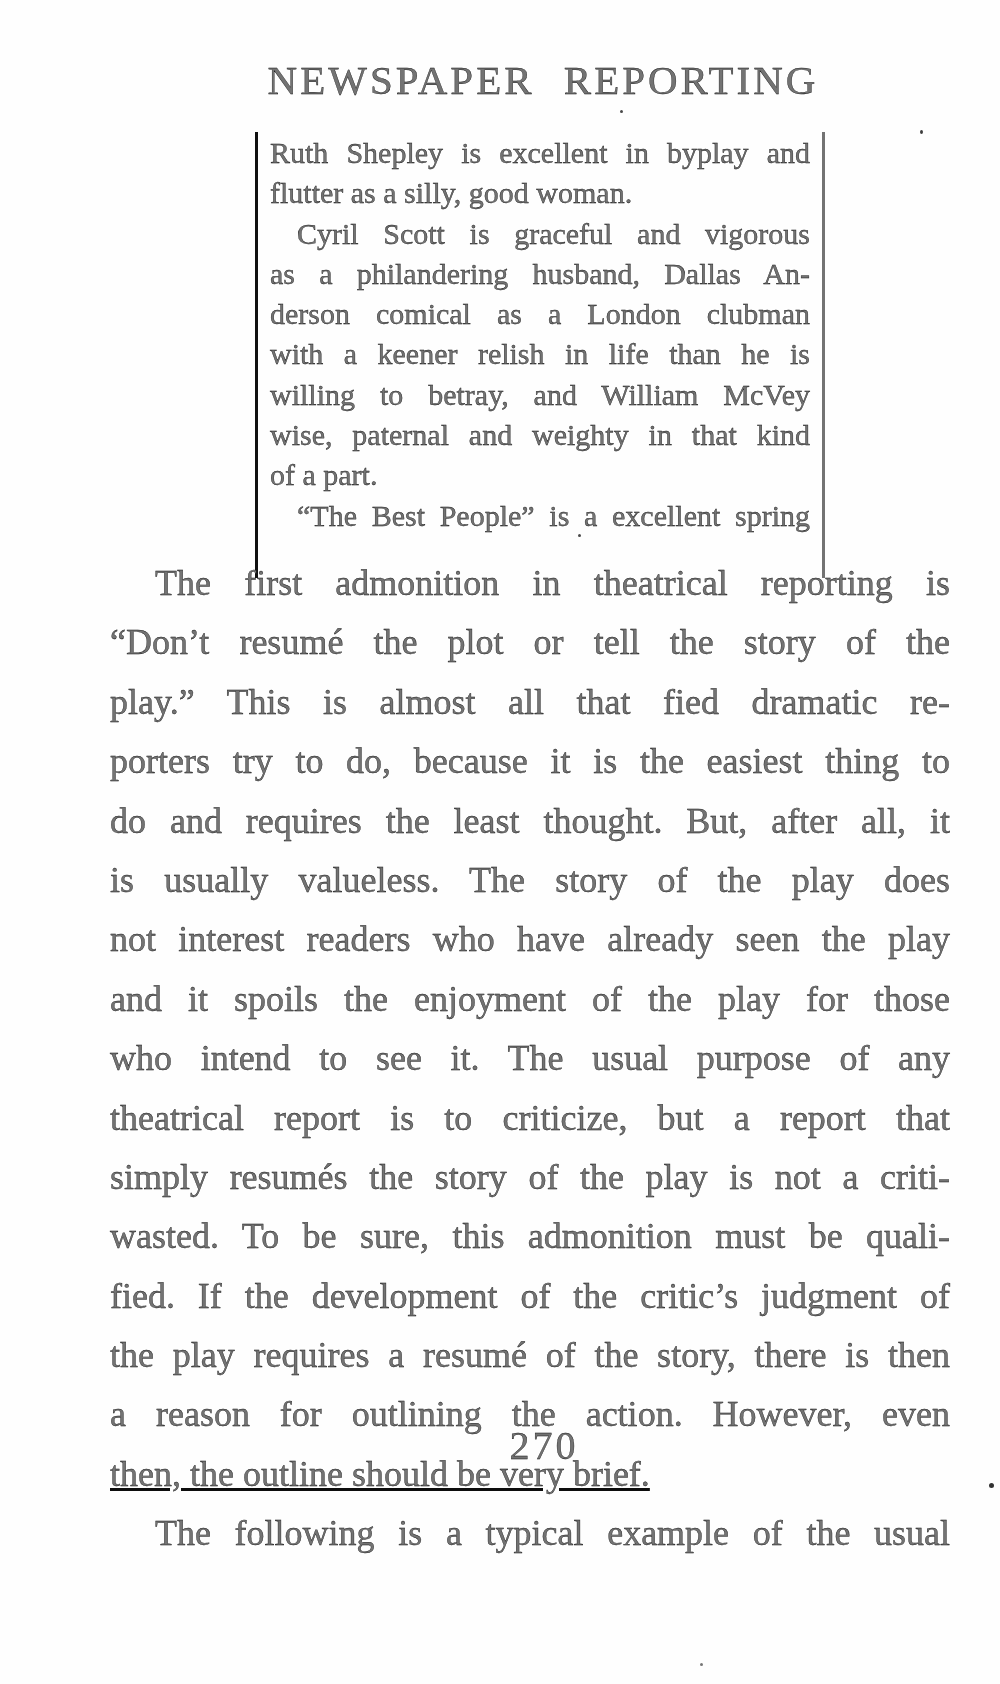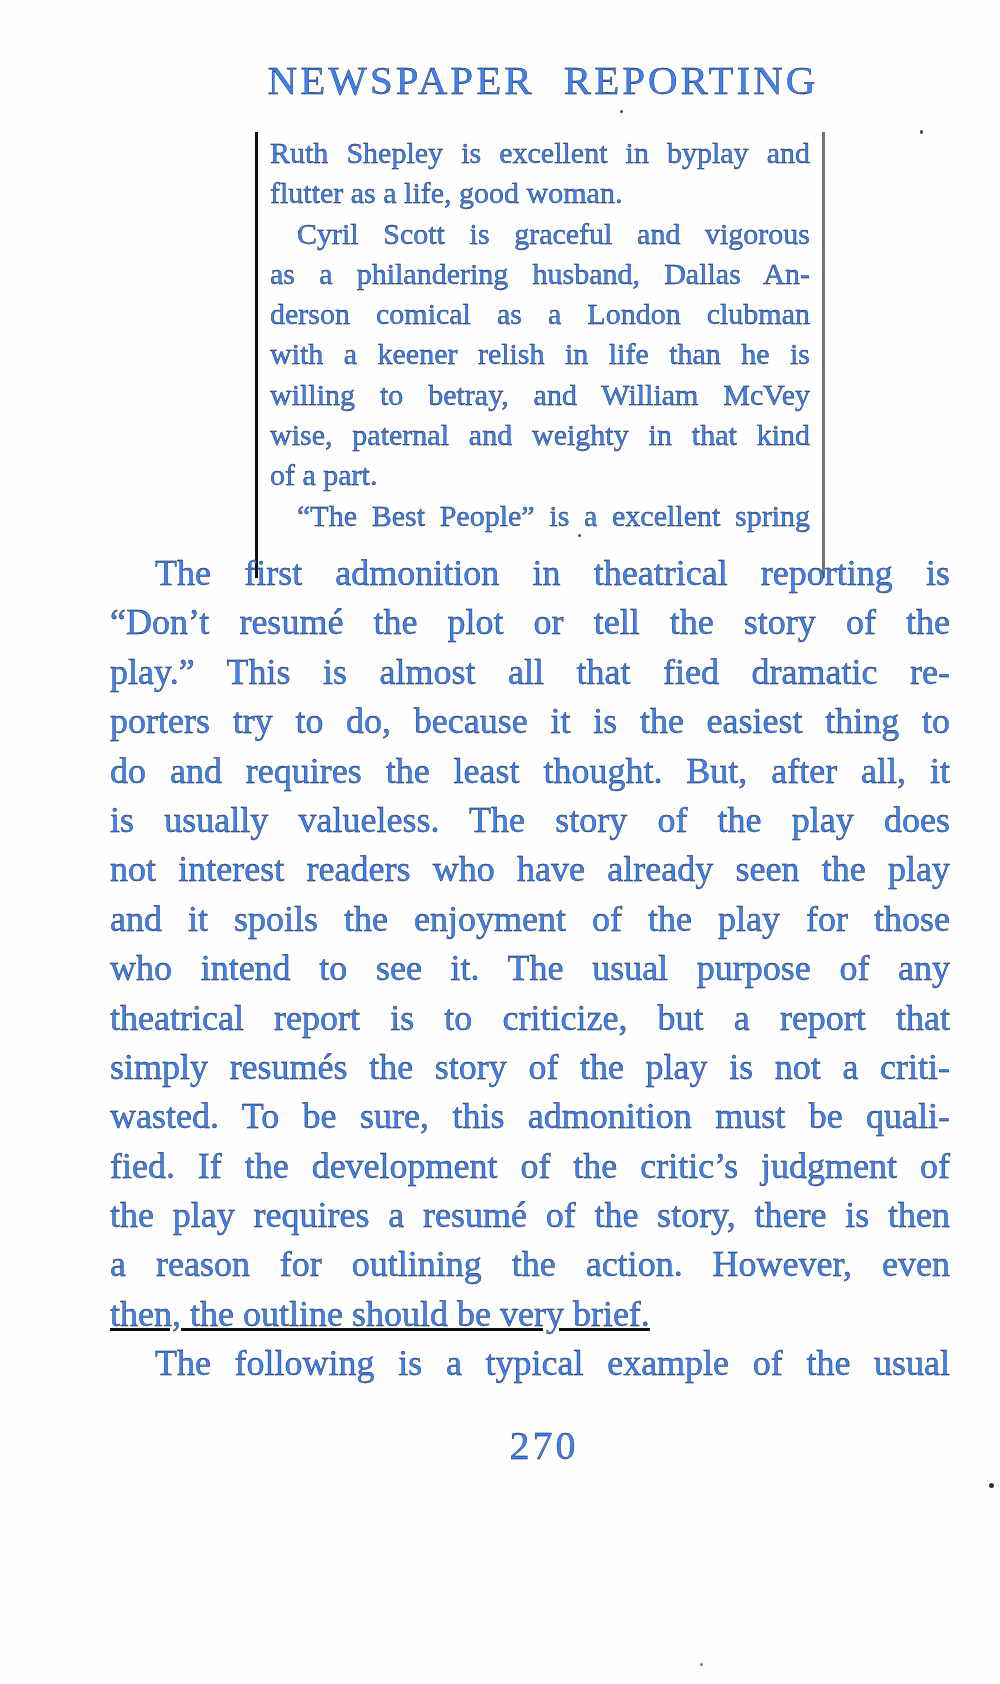--- a/index.html
+++ b/index.html
@@ -7,21 +7,21 @@
     padding: 0;
     background: #ffffff;
   }
   .page {
     position: relative;
     width: 1000px;
     height: 1684px;
     background: #fefefe;
     overflow: hidden;
     font-family: "Liberation Serif", "DejaVu Serif", serif;
-    color: #3b82f6;
+    color: #737373;
     -webkit-text-stroke: 0.35px #0d0d0d;
   }
   
   .running-head {
     position: absolute;
     top: 56px;
     left: 263px;
     width: 560px;
     text-align: center;
     font-size: 41px;
@@ -59,20 +59,21 @@
     left: 110px;
     width: 840px;
     font-size: 36px;
     line-height: 49.4px;
   }
   .b-line {
     text-align: justify;
     text-align-last: justify;
     height: 49.4px;
     overflow: visible;
+    margin-top: 10px;
   }
   .b-line.short { text-align-last: left; text-decoration: underline; }
   .b-line.ind { text-indent: 45px; }
   
   .page-number {
     position: absolute;
     top: 1422px;
     left: 88px;
     width: 912px;
     text-align: center;
@@ -93,21 +94,21 @@
 </style>
 </head>
 <body>
 
 <div class="page">
 
   <div class="running-head">NEWSPAPER REPORTING</div>
 
   <div class="excerpt">
     <div class="q-line">Ruth Shepley is excellent in byplay and</div>
-    <div class="q-line short">flutter as a life, good woman.</div>
+    <div class="q-line short">flutter as a silly, good woman.</div>
     <div class="q-line ind">Cyril Scott is graceful and vigorous</div>
     <div class="q-line">as a philandering husband, Dallas An-</div>
     <div class="q-line">derson comical as a London clubman</div>
     <div class="q-line">with a keener relish in life than he is</div>
     <div class="q-line">willing to betray, and William McVey</div>
     <div class="q-line">wise, paternal and weighty in that kind</div>
     <div class="q-line short">of a part.</div>
     <div class="q-line ind">“The Best People” is a excellent spring</div>
   </div>
 

